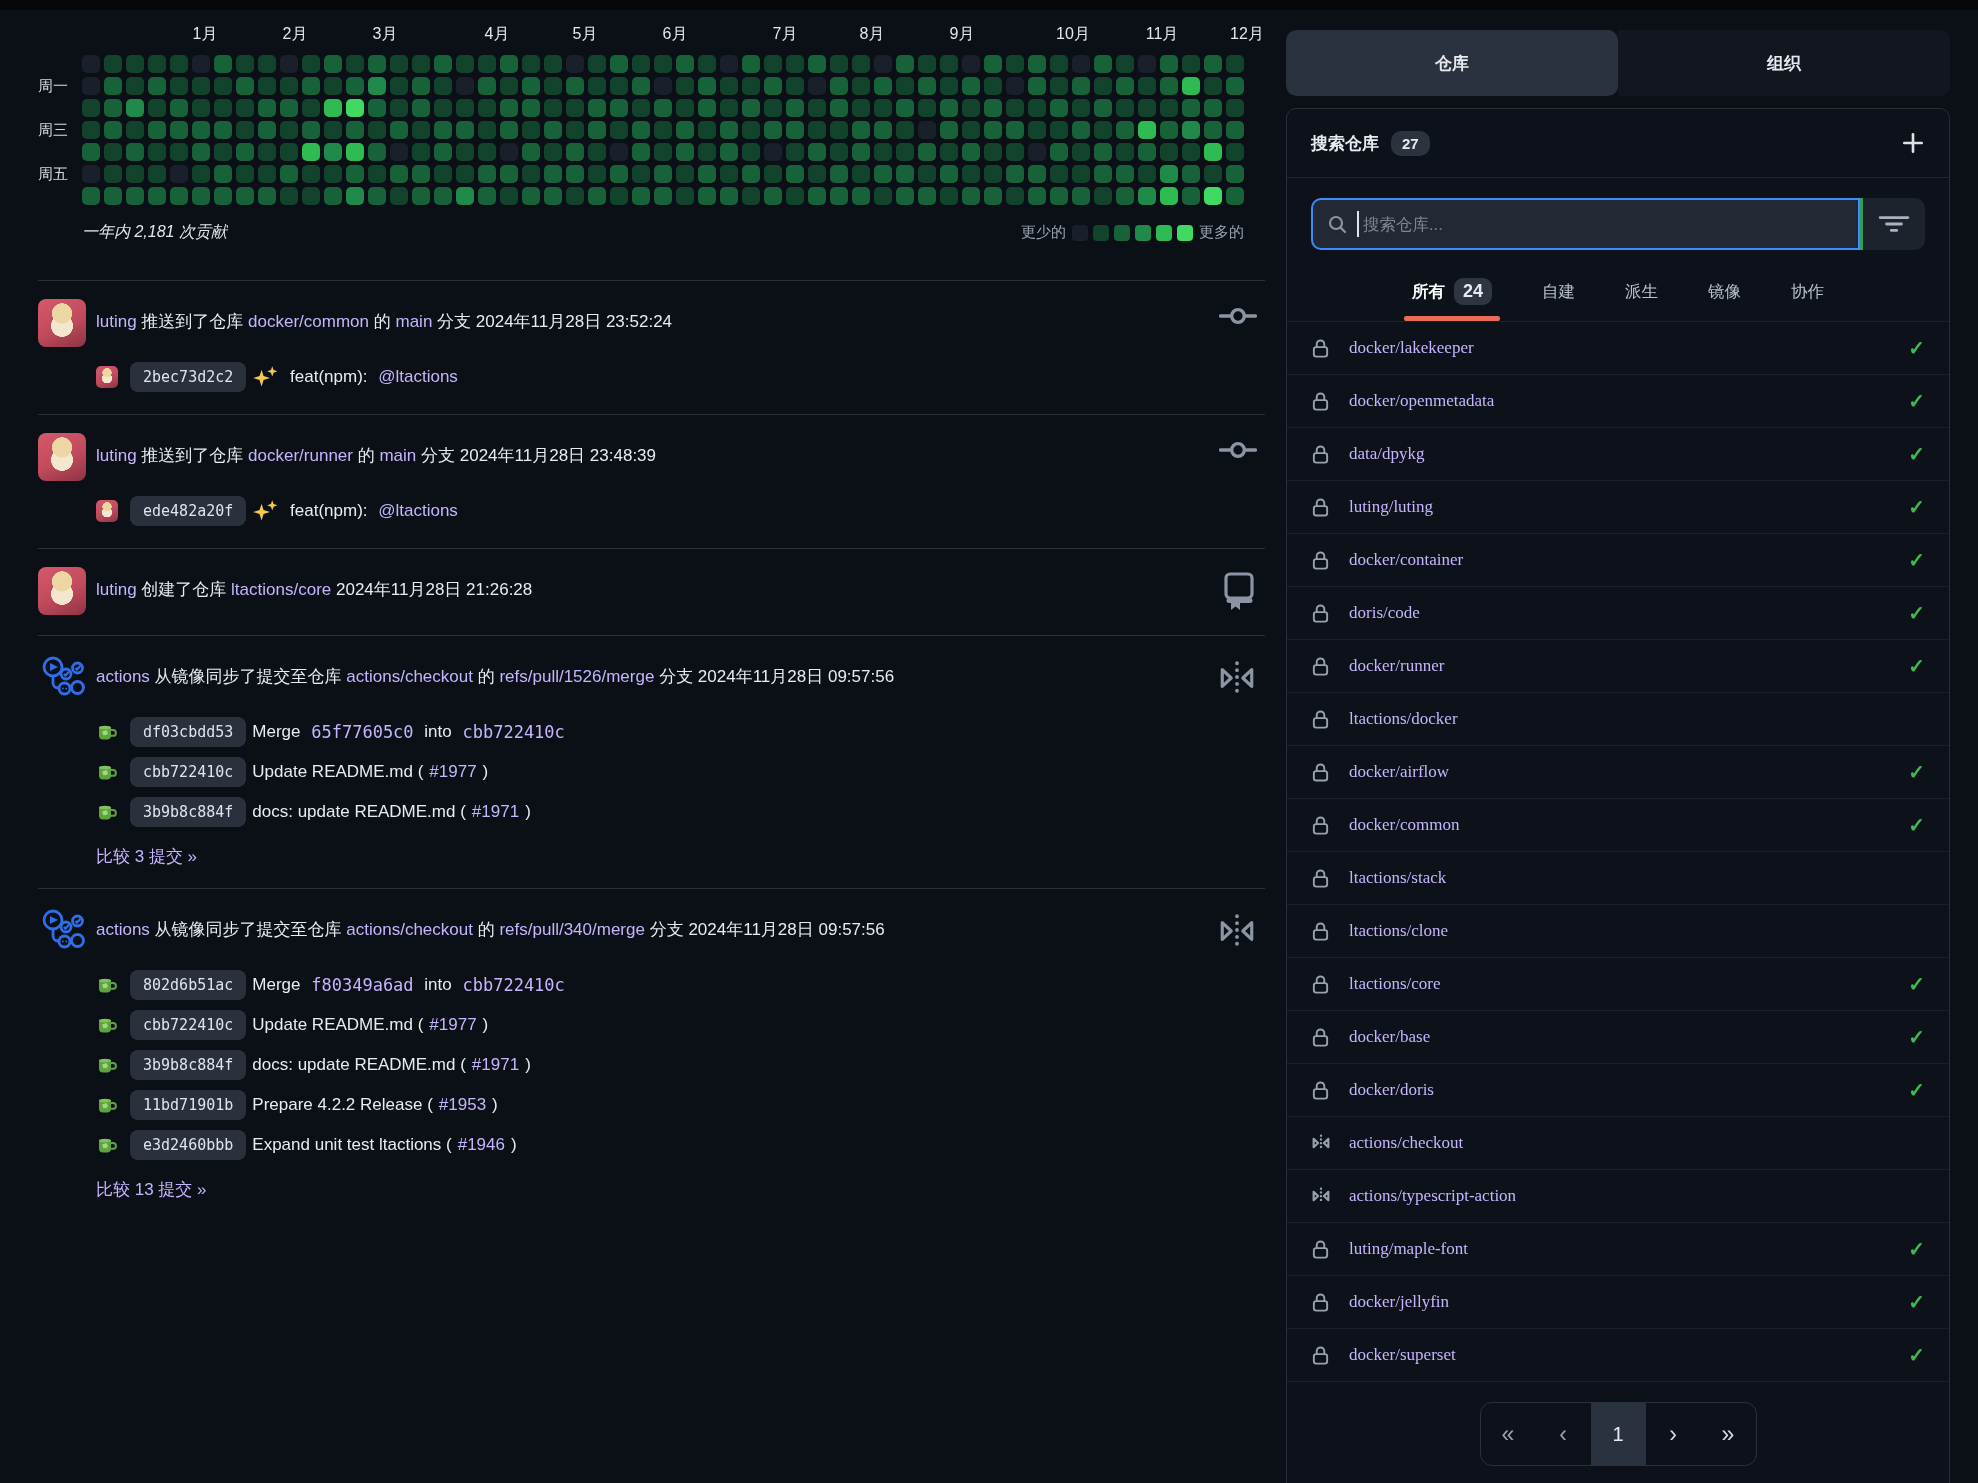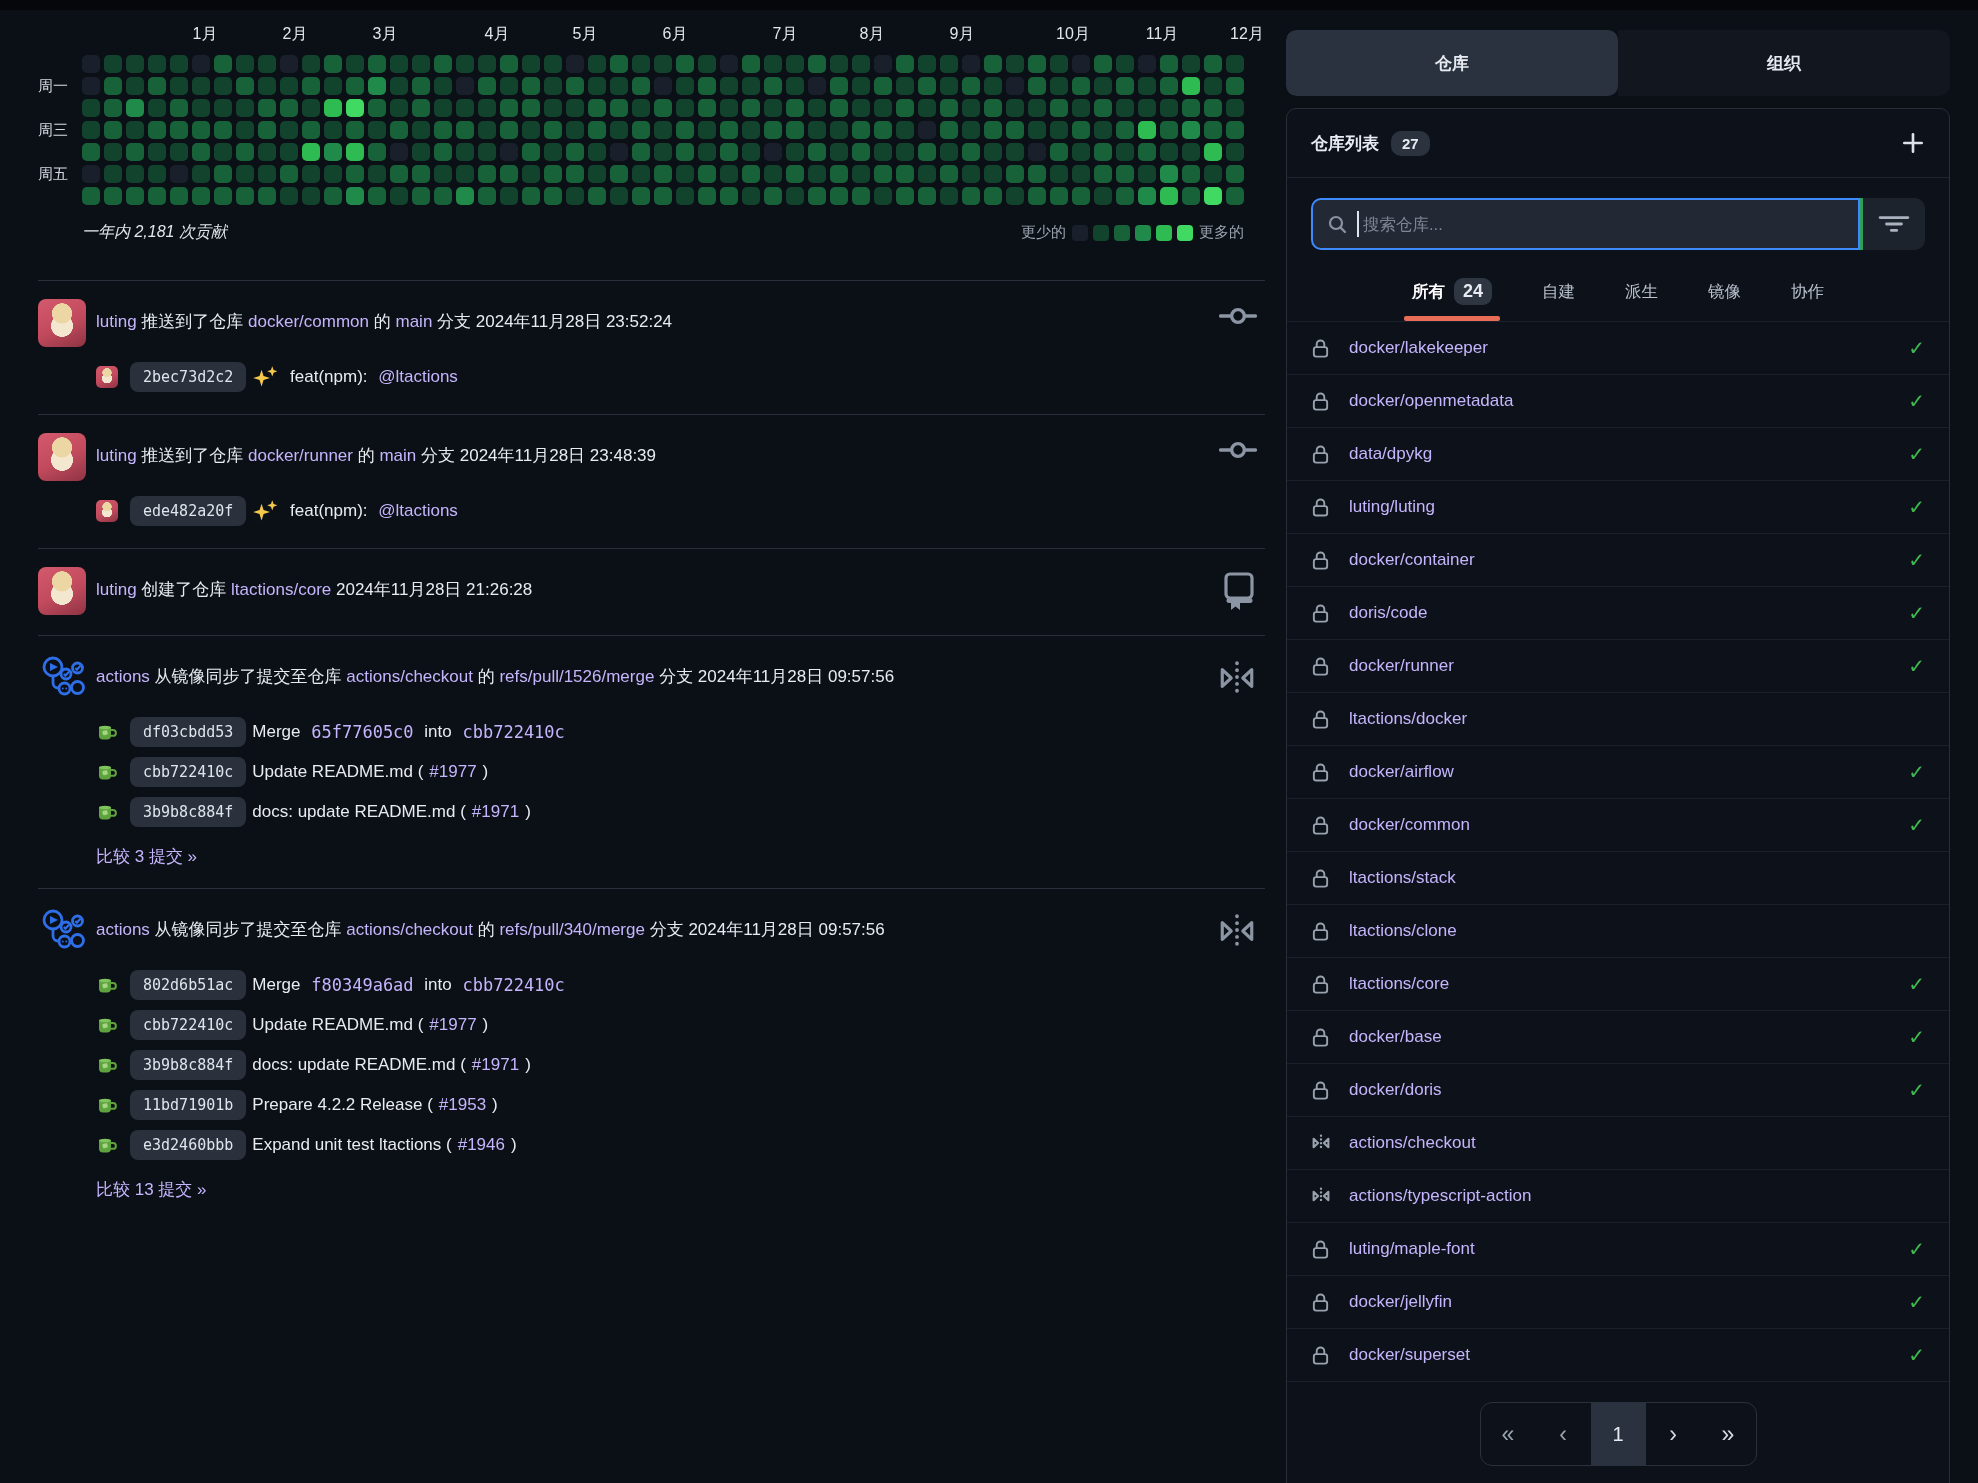--- a/index.html
+++ b/index.html
@@ -64,21 +64,21 @@
   .caret{width:2px;height:26px;background:#dfe5ec;margin-right:-6px;}
   .green-sliver{width:3px;background:#2ea05a;border-radius:0;}
   .filter-btn{width:62px;background:#1d232d;border-radius:0 10px 10px 0;display:flex;align-items:center;
               justify-content:center;color:#aab3c0;cursor:pointer;}
   .filters{display:flex;justify-content:center;gap:46px;padding-top:4px;}
   .ftab{position:relative;padding:10px 2px 16px;font-size:16.5px;color:#b9c1cd;display:flex;gap:9px;
         align-items:center;cursor:pointer;}
   .ftab.active{color:#ffffff;font-weight:700;}
   .ftab.active::after{content:"";position:absolute;left:-6px;right:-6px;bottom:0;height:5px;background:#e96c57;border-radius:2px;}
   .count-badge{background:#2e3642;border-radius:9px;padding:3px 9px;font-size:18px;color:#e7ebf1;font-weight:700;}
-  .repo{display:flex;align-items:center;height:52px;padding:0 24px;border-top:1px solid #1b212c;cursor:pointer;}
+  .repo{display:flex;align-items:center;height:52px;padding:0 24px;border-top:1px solid #1b212c;cursor:pointer;font-family:Liberation Serif, serif;}
   .repo-icon{width:22px;color:#98a1ad;margin-right:16px;display:flex;}
   .repo-name{font-size:17px;flex:1;}
   .repo-check{color:#3fb950;font-size:20px;font-weight:700;}
   .pager-wrap{display:flex;justify-content:center;padding:20px 0 26px;border-top:1px solid #1b212c;}
   .pager{display:flex;height:62px;border:1px solid #2a313c;border-radius:12px;overflow:hidden;}
   .pg{width:55px;display:flex;align-items:center;justify-content:center;font-size:23px;color:#9aa3ae;cursor:pointer;}
   .pg.current{background:#2a3240;color:#e6ebf2;font-size:20px;}
   .pg.fwd{color:#d6dbe2;}
 </style>
 </head>
@@ -709,21 +709,21 @@
   </div>
 
   <div class="panel">
     <div class="tabs">
       <div class="tab active">仓库</div>
       <div class="tab">组织</div>
     </div>
 
     <div class="card">
       <div class="card-head">
-        <span class="card-title">仓库列表</span>
+        <span class="card-title">搜索仓库</span>
         <span class="badge">27</span>
         <span class="plus-btn" id="plus-btn">
             <svg width="24" height="24" viewBox="0 0 22 22" fill="none" stroke="currentColor" stroke-width="2.4" stroke-linecap="round">
               <line x1="11" y1="3" x2="11" y2="19"></line>
               <line x1="3" y1="11" x2="19" y2="11"></line>
             </svg>
           </span>
       </div>
       <div class="card-divider"></div>
 

